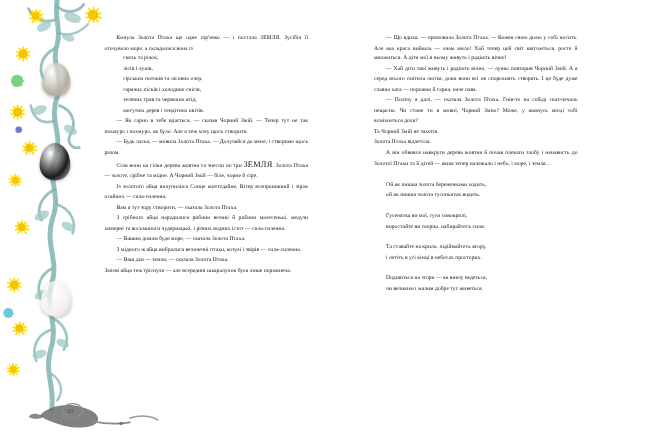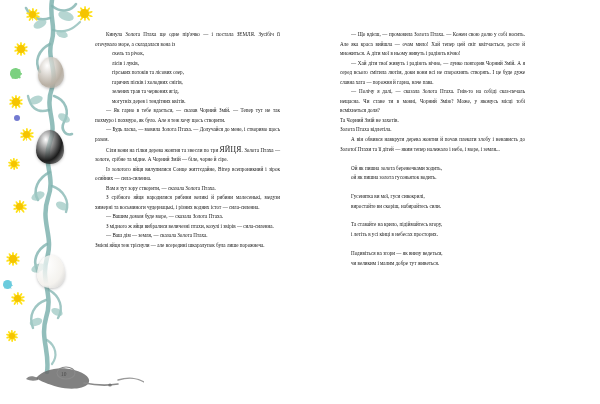--- a/index.html
+++ b/index.html
@@ -248,21 +248,21 @@
     <div class="col" id="col-left">
         <p>Кинула Золота Птаха ще одне пір'ячко — і постала ЗЕМЛЯ. Зусібіч її оточувало море, а складалася вона із</p>
         <p class="list">скель та річок,</p>
         <p class="list">лісів і луків,</p>
         <p class="list">гірських потоків та лісових озер,</p>
         <p class="list">гарячих пісків і холодних снігів,</p>
         <p class="list">зелених трав та червоних ягід,</p>
         <p class="list">могутніх дерев і тендітних квітів.</p>
         <p>— Як гарно в тебе вдається, — сказав Чорний Змій. — Тепер тут не так похмуро і похмуро, як було. Але я теж хочу щось створити.</p>
         <p>— Будь ласка, — мовила Золота Птаха. — Долучайся до мене, і створимо щось разом.</p>
-        <p>Сіли вони на гілки дерева жовтня та знесли по три <span class="cap">ЯЙЦЯ</span>. Золота Птаха — золоте, срібне та мідне. А Чорний Змій — біле, чорне й сіре.</p>
+        <p>Сіли вони на гілки дерева жовтня та знесли по три <span class="cap">ЗЕМЛЯ</span>. Золота Птаха — золоте, срібне та мідне. А Чорний Змій — біле, чорне й сіре.</p>
         <p>Із золотого яйця вилупилися Сонце життєдайне, Вітер всепроникний і зірок осяйних — сила-силенна.</p>
         <p>Вам я тут зору створити, — сказала Золота Птаха.</p>
         <p>З срібного яйця народилися рибини великі й рибини малесенькі, медузи химерні та восьминоги чудернацькі, і різних водних істот — сила-силенна.</p>
         <p>— Вашим домом буде море, — сказала Золота Птаха.</p>
         <p>З мідного ж яйця вибралися величезні птахи, козулі і звірів — сила-силенна.</p>
         <p>— Ваш дім — земля, — сказала Золота Птаха.</p>
         <p class="noind">Змієві яйця теж тріснули — але всередині шкаралупок була лише порожнеча.</p>
       </div>
 
     <div class="pnum l">

